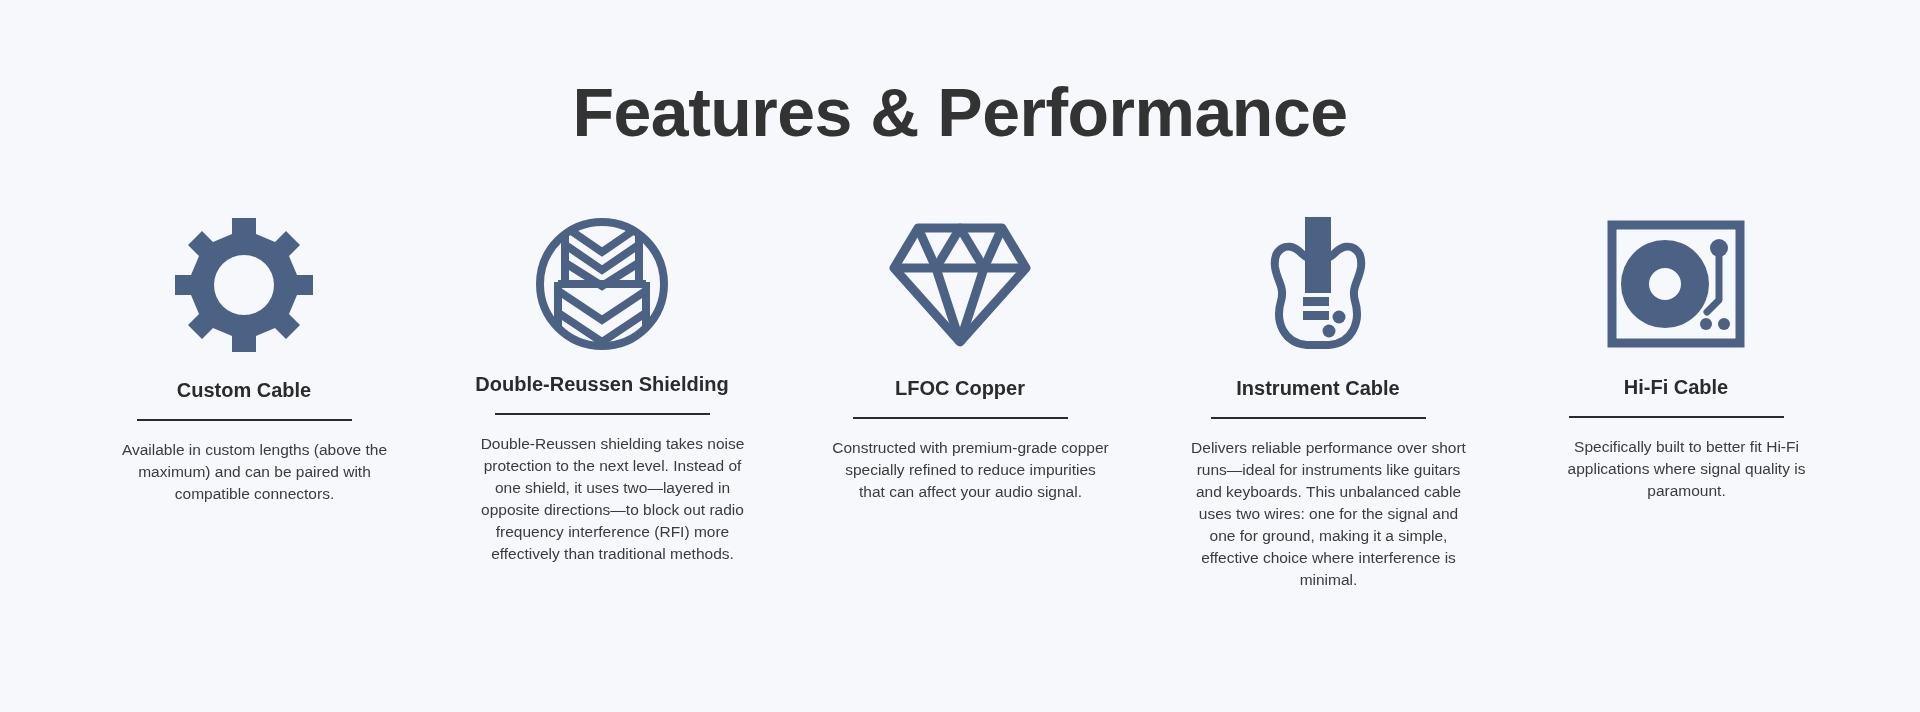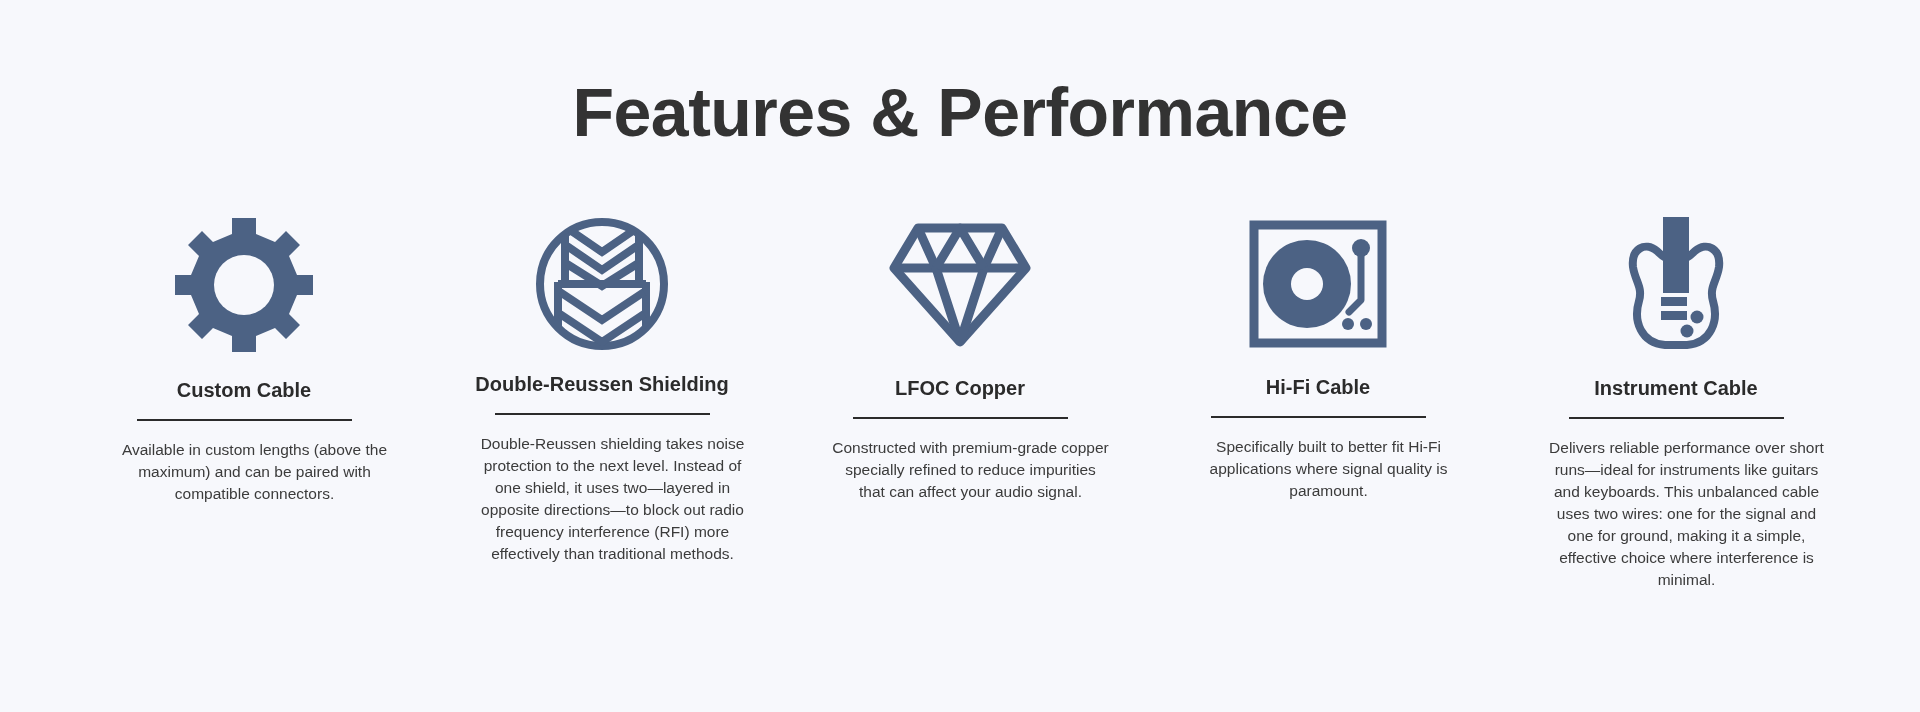--- a/index.html
+++ b/index.html
@@ -169,37 +169,20 @@
             <path d="M114 8 L96 48 L72 122"></path>
             <path d="M48 48 L72 8 L96 48"></path>
           </g>
         </svg>
       </div>
       <div class="feature-title">LFOC Copper</div>
       <div class="divider"></div>
       <p class="feature-body">Constructed with premium-grade copper specially refined to reduce impurities that can affect your audio signal.</p>
     </div>
 
-    <div class="feature-col col-5">
-      <div class="icon-wrap">
-        <svg width="138" height="128" viewBox="0 0 138 128" aria-hidden="true">
-          <rect x="5" y="5" width="128" height="118" fill="none" stroke="#4c6284" stroke-width="9"></rect>
-          <circle cx="58" cy="64" r="44" fill="#4c6284"></circle>
-          <circle cx="58" cy="64" r="16" fill="#f7f8fc"></circle>
-          <circle cx="112" cy="28" r="9" fill="#4c6284"></circle>
-          <path d="M112 36 L112 80 L100 92" fill="none" stroke="#4c6284" stroke-width="7" stroke-linecap="round" stroke-linejoin="round"></path>
-          <circle cx="99" cy="104" r="6" fill="#4c6284"></circle>
-          <circle cx="117" cy="104" r="6" fill="#4c6284"></circle>
-        </svg>
-      </div>
-      <div class="feature-title">Hi-Fi Cable</div>
-      <div class="divider"></div>
-      <p class="feature-body">Specifically built to better fit Hi-Fi applications where signal quality is paramount.</p>
-    </div>
-
     <div class="feature-col col-4">
       <div class="icon-wrap">
         <svg width="106" height="134" viewBox="0 0 106 134" aria-hidden="true">
           <g fill="none" stroke="#4c6284" stroke-width="8" stroke-linejoin="round" stroke-linecap="round">
             <path d="M34 34
                      C22 24, 8 32, 10 50
                      C12 64, 20 70, 16 84
                      C10 104, 18 126, 42 128
                      L64 128
                      C88 126, 96 104, 90 84
@@ -213,14 +196,31 @@
           <rect x="38" y="94" width="26" height="9" fill="#4c6284"></rect>
           <circle cx="74" cy="100" r="6.5" fill="#4c6284"></circle>
           <circle cx="64" cy="114" r="6.5" fill="#4c6284"></circle>
         </svg>
       </div>
       <div class="feature-title">Instrument Cable</div>
       <div class="divider"></div>
       <p class="feature-body">Delivers reliable performance over short runs—ideal for instruments like guitars and keyboards. This unbalanced cable uses two wires: one for the signal and one for ground, making it a simple, effective choice where interference is minimal.</p>
     </div>
 
+    <div class="feature-col col-5">
+      <div class="icon-wrap">
+        <svg width="138" height="128" viewBox="0 0 138 128" aria-hidden="true">
+          <rect x="5" y="5" width="128" height="118" fill="none" stroke="#4c6284" stroke-width="9"></rect>
+          <circle cx="58" cy="64" r="44" fill="#4c6284"></circle>
+          <circle cx="58" cy="64" r="16" fill="#f7f8fc"></circle>
+          <circle cx="112" cy="28" r="9" fill="#4c6284"></circle>
+          <path d="M112 36 L112 80 L100 92" fill="none" stroke="#4c6284" stroke-width="7" stroke-linecap="round" stroke-linejoin="round"></path>
+          <circle cx="99" cy="104" r="6" fill="#4c6284"></circle>
+          <circle cx="117" cy="104" r="6" fill="#4c6284"></circle>
+        </svg>
+      </div>
+      <div class="feature-title">Hi-Fi Cable</div>
+      <div class="divider"></div>
+      <p class="feature-body">Specifically built to better fit Hi-Fi applications where signal quality is paramount.</p>
+    </div>
+
   </div>
 </div>
 
 </body></html>

